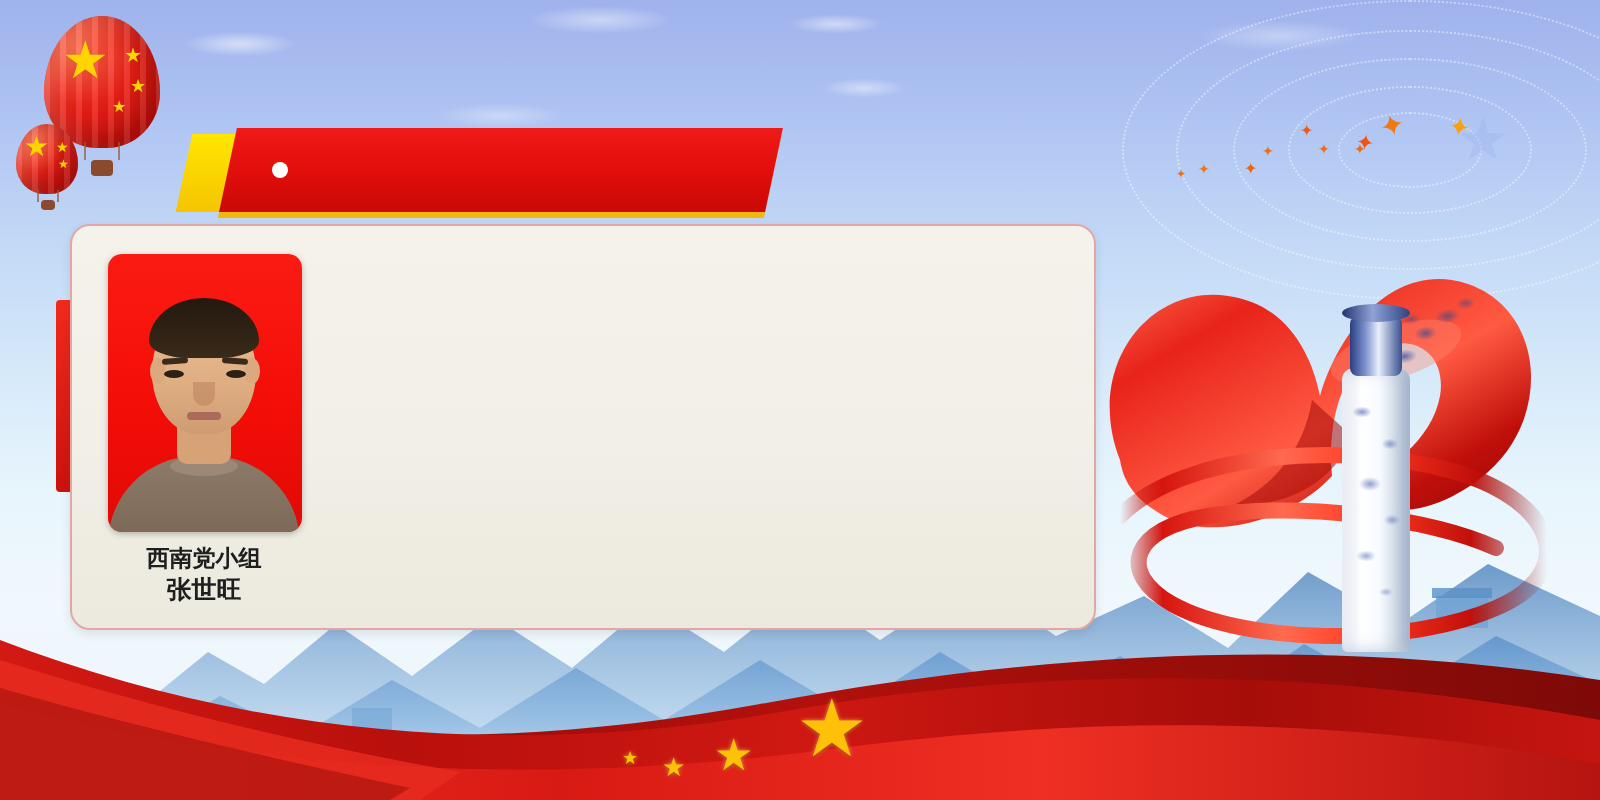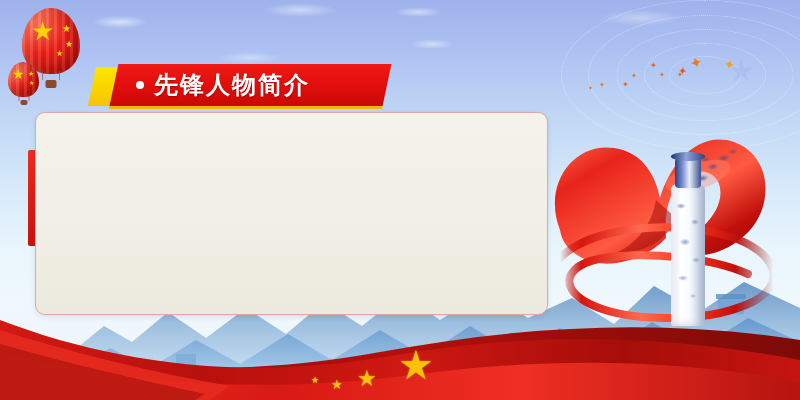--- a/index.html
+++ b/index.html
@@ -543,25 +543,45 @@
   <span class="gstar" style="left:331px;top:378px;font-size:13px;">★</span>
   <span class="gstar" style="left:311px;top:376px;font-size:9px;">★</span>
 
   <div class="card-accent"></div>
 
   <div id="title-banner">
     <div class="banner-yellow"></div>
     <div class="banner-red"></div>
     <div class="banner-text">
       <span class="banner-dot"></span>
-      <span>先锋人物简介</span>
     </div>
   </div>
 
   <div id="content-card">
     <div class="card-inner">
 
+      <div id="photo-block">
+        <div id="portrait-photo">
+          <div class="p-shoulders"></div>
+          <div class="p-collar"></div>
+          <div class="p-neck"></div>
+          <div class="p-head"></div>
+          <div class="p-ear-l"></div>
+          <div class="p-ear-r"></div>
+          <div class="p-hair"></div>
+          <div class="p-brow-l"></div>
+          <div class="p-brow-r"></div>
+          <div class="p-eye-l"></div>
+          <div class="p-eye-r"></div>
+          <div class="p-nose"></div>
+          <div class="p-mouth"></div>
+        </div>
+        <div class="photo-caption">
+          <div class="line1">西南党小组</div>
+          <div class="line2">张世旺</div>
+        </div>
+      </div>
 
 
     </div>
   </div>
 
 </div>
 
 </body></html>

